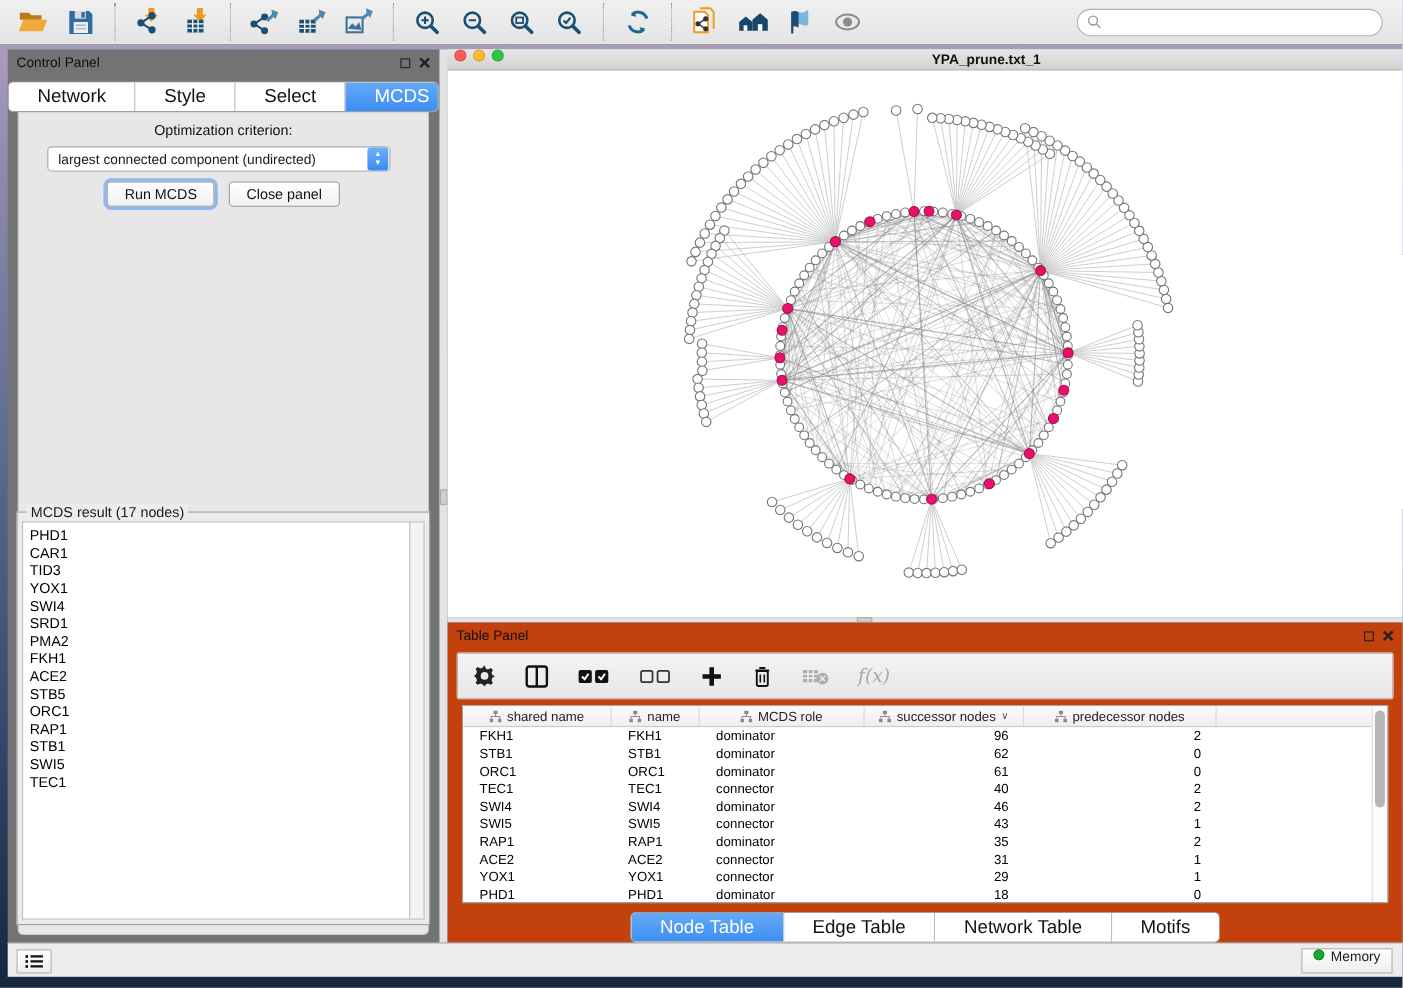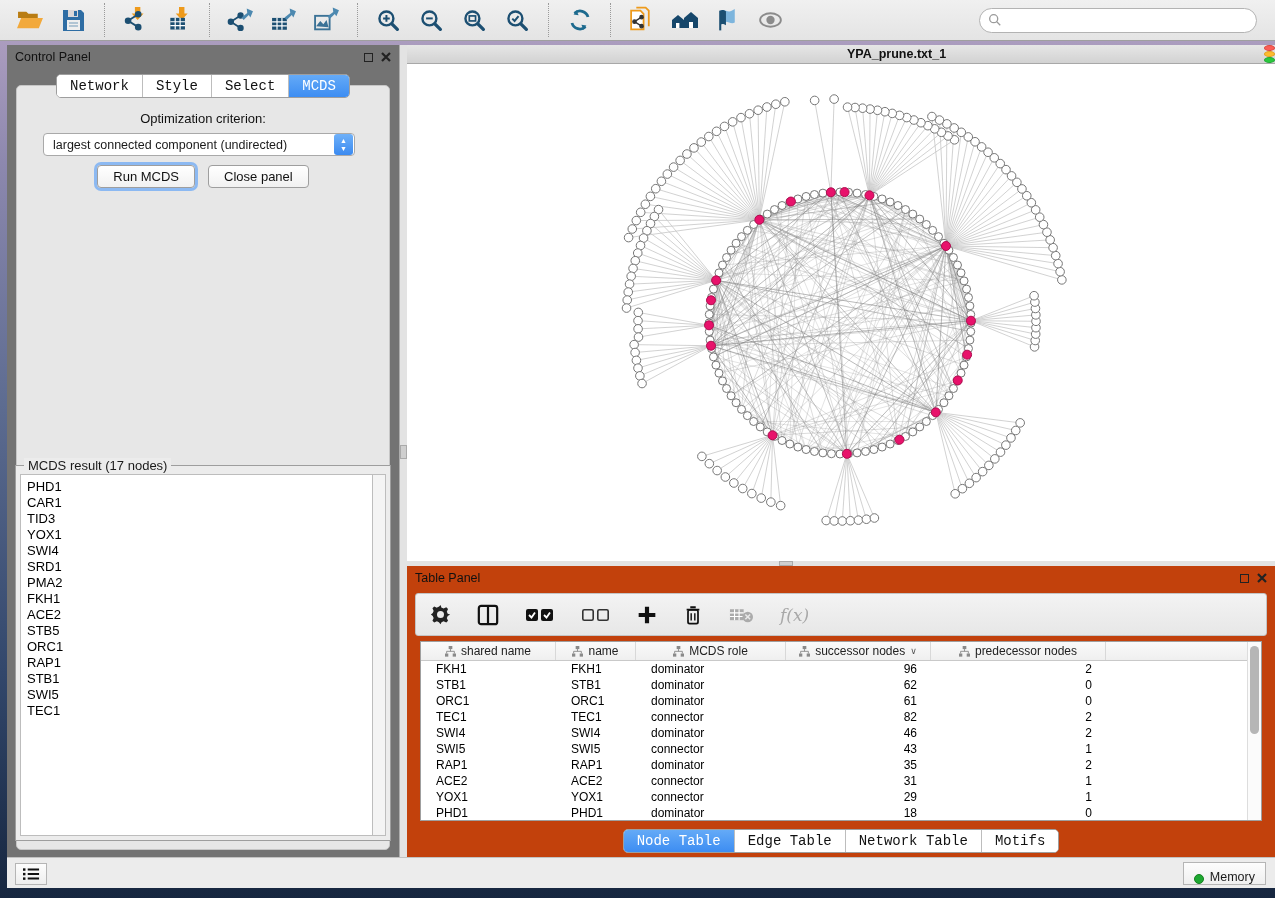--- a/index.html
+++ b/index.html
@@ -25,21 +25,21 @@
   #control-panel { position:absolute; left:7px; top:45px; width:393px; height:812px;
     background:#737373; border-right:1px solid #adadad; }
   .panel-header { position:absolute; left:0; top:0; right:0; height:24px; display:flex; align-items:center; }
   .panel-title { margin-left:8px; font-size:12.5px; color:#111; }
   .ph-icons { margin-left:auto; margin-right:8px; display:flex; gap:8px; align-items:center; }
   .float-ic { width:9px; height:9px; border:1.5px solid #222; display:inline-block; }
   .close-ic svg { display:block; }
 
   #cp-tabs { position:absolute; left:0; top:29px; width:100%; display:flex; justify-content:center; z-index:3; }
   .seg { display:inline-flex; background:#fff; border:1px solid #9e9e9e; border-radius:5px; overflow:hidden; }
-  .seg .tab { padding:3px 13px; font-size:14px; color:#111; border-left:1px solid #bdbdbd; background:#fff; cursor:default;font-family:Liberation Mono, monospace; }
+  .seg .tab { padding:3px 26px; font-size:17px; color:#111; border-left:1px solid #bdbdbd; background:#fff; cursor:default; }
   .seg .tab:first-child { border-left:none; }
   .seg .tab.active { background:linear-gradient(#64aaf7,#3d8df2); color:#fff; }
 
   #cp-body { position:absolute; left:9px; right:9px; top:40px; bottom:7px;
     background:#e7e7e7; border:1px solid #c6c6c6; border-radius:5px; }
   #opt-label { position:absolute; left:0; right:0; top:66px; text-align:center; font-size:13px; color:#111; }
   #criterion-select { position:absolute; left:36px; top:88px; width:312px; height:23px; background:#fff;
     border:1px solid #a9a9a9; border-radius:4px; display:flex; align-items:center; }
   #criterion-select .val { flex:1; padding-left:9px; font-size:12.5px; white-space:nowrap; }
   #criterion-select .stepper { width:19px; height:21px; margin-right:1px; border-radius:3px;
@@ -64,21 +64,21 @@
   #v-splitter .grip { position:absolute; left:0px; top:400px; width:7px; height:14px;
     background:#cfcfcf; border:1px solid #aaa; }
   #h-splitter { position:absolute; left:407px; top:561px; width:868px; height:5px; background:#e3e3e3; }
   #h-splitter .grip { position:absolute; left:372px; top:0; width:14px; height:5px;
     background:#cfcfcf; border:1px solid #aaa; }
 
   
   #network-window { position:absolute; left:407px; top:45px; width:868px; height:516px; background:#fff; }
   #net-titlebar { position:absolute; left:0; top:0; right:0; height:19px;
     background:linear-gradient(#e6e6e6,#d2d2d2); border-bottom:1px solid #a8a8a8;
-    display:flex; align-items:flex-end;flex-direction:column; }
+    display:flex; align-items:flex-start; }
   .tl { width:11px; height:11px; border-radius:50%; margin-left:6px; display:inline-block; }
   .tl.red { background:#fb5e57; border:1px solid #d94942; }
   .tl.yellow { background:#fdbc2f; border:1px solid #dfa023; }
   .tl.green { background:#2ac83e; border:1px solid #24a737; }
   #net-title { position:absolute; left:440px; top:2px; font-size:12.5px; font-weight:bold; color:#111; }
   #graph { position:absolute; left:0; top:19px; }
 
   
   #table-panel { position:absolute; left:407px; top:566px; width:868px; height:291px; background:#c2410c; }
   #tp-toolbar { position:absolute; left:8px; right:8px; top:27px; height:43px;
@@ -106,21 +106,21 @@
   #tp-tabs { position:absolute; left:0; right:0; top:263px; display:flex; justify-content:center; }
 
   
   #status-bar { position:absolute; left:7px; top:857px; width:1268px; height:31px;
     background:#ececec; border-top:1px solid #c2c2c2; }
   #list-btn { position:absolute; left:8px; top:5px; width:32px; height:22px;
     background:linear-gradient(#fdfdfd,#eee); border:1px solid #b5b5b5;
     display:flex; align-items:center; justify-content:center; }
   #memory-btn { position:absolute; right:9px; top:4px; height:23px; padding:0 10px;
     background:linear-gradient(#fdfdfd,#efefef); border:1px solid #b5b5b5;
-    display:flex; align-items:flex-end; gap:6px; font-size:12.5px; }
+    display:flex; align-items:flex-start; gap:6px; font-size:12.5px; }
   #memory-btn .dot { width:10px; height:10px; border-radius:50%; background:#1ea831; border:1px solid #15811f; }
 </style>
 </head>
 <body>
 
 <div id="screen">
 
   <div id="toolbar">
     <div id="tb-groups" style="display:flex;height:100%;align-items:center;">
         <div class="tb-group">
@@ -1168,21 +1168,21 @@
             <div class="td" style="width: 135px; padding: 0px 0px 0px 15px;">ORC1</div>
             <div class="td" style="width: 80px; padding: 0px 0px 0px 15px;">ORC1</div>
             <div class="td" style="width: 150px; padding: 0px 0px 0px 15px;">dominator</div>
             <div class="td num" style="width: 145px; padding: 0px 14px 0px 0px;">61</div>
             <div class="td num" style="width: 175px; padding: 0px 14px 0px 0px;">0</div>
           </div>
           <div class="tr">
             <div class="td" style="width: 135px; padding: 0px 0px 0px 15px;">TEC1</div>
             <div class="td" style="width: 80px; padding: 0px 0px 0px 15px;">TEC1</div>
             <div class="td" style="width: 150px; padding: 0px 0px 0px 15px;">connector</div>
-            <div class="td num" style="width: 145px; padding: 0px 14px 0px 0px;">82</div>
+            <div class="td num" style="width: 145px; padding: 0px 14px 0px 0px;">40</div>
             <div class="td num" style="width: 175px; padding: 0px 14px 0px 0px;">2</div>
           </div>
           <div class="tr">
             <div class="td" style="width: 135px; padding: 0px 0px 0px 15px;">SWI4</div>
             <div class="td" style="width: 80px; padding: 0px 0px 0px 15px;">SWI4</div>
             <div class="td" style="width: 150px; padding: 0px 0px 0px 15px;">dominator</div>
             <div class="td num" style="width: 145px; padding: 0px 14px 0px 0px;">46</div>
             <div class="td num" style="width: 175px; padding: 0px 14px 0px 0px;">2</div>
           </div>
           <div class="tr">

